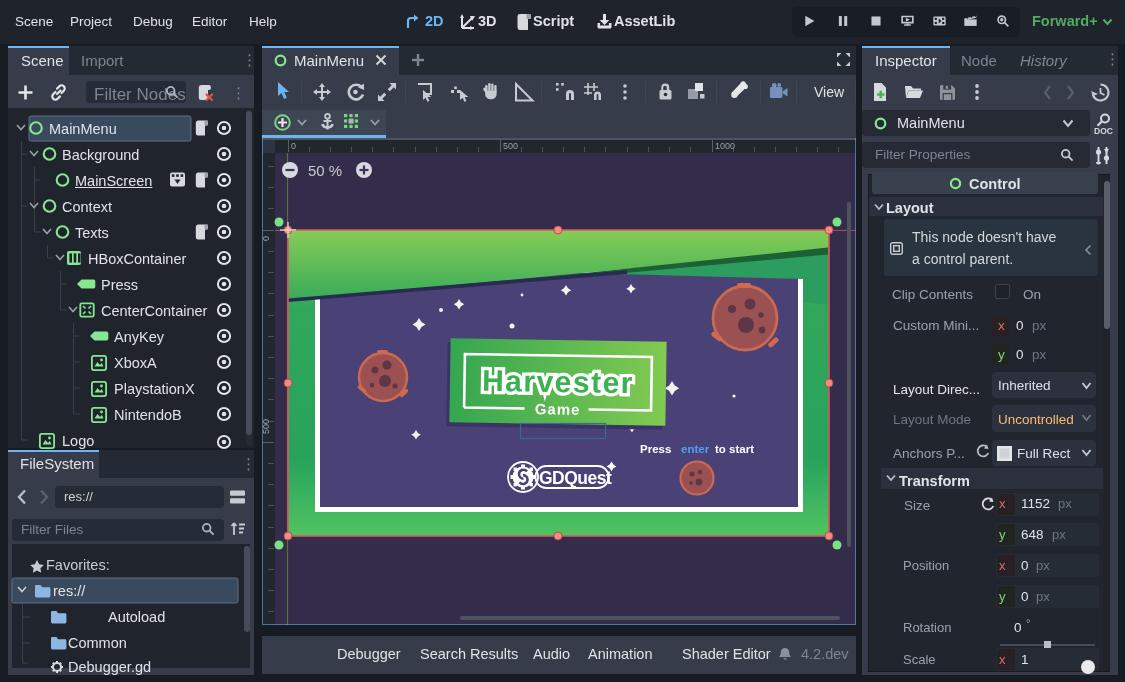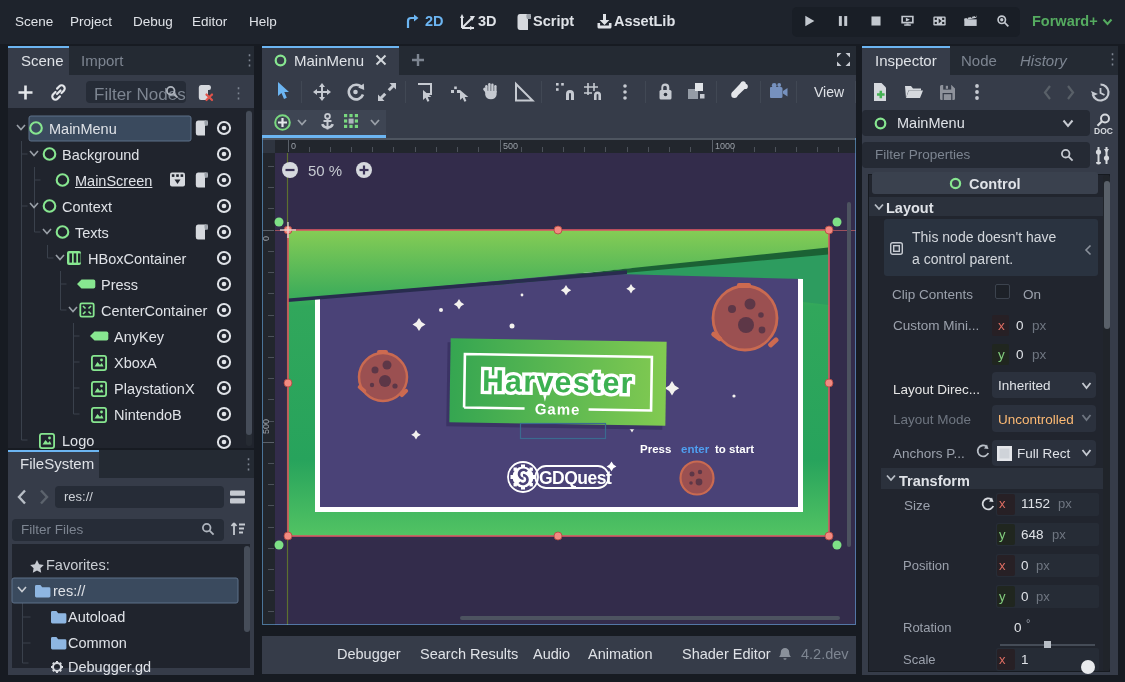--- a/index.html
+++ b/index.html
@@ -382,21 +382,21 @@
     <g transform="translate(38,116)" fill="#d6d9de">
         <circle cx="7" cy="7" r="4" fill="none" stroke="#d6d9de" stroke-width="2"></circle>
         <g stroke="#d6d9de" stroke-width="2">
           <path d="M7 1 V3 M7 11 V13 M1 7 H3 M11 7 H13 M2.8 2.8 L4.2 4.2 M9.8 9.8 L11.2 11.2 M11.2 2.8 L9.8 4.2 M2.8 11.2 L4.2 9.8"></path>
         </g>
       </g>
     <rect x="232" y="2" width="6" height="86" rx="3" fill="#464d59"></rect>
   </svg>
   <div class="txt" style="left:46px;top:557px;color:#c9cdd3;">Favorites:</div>
   <div class="txt" style="left:53px;top:583px;">res://</div>
-  <div class="txt" style="left:68px;top:609px;">Autoload</div>
+  <div class="txt" style="left:68px;top:609px;padding-left:40px;">Autoload</div>
   <div class="txt" style="left:68px;top:635px;">Common</div>
   <div class="txt" style="left:68px;top:659px;">Debugger.gd</div>
 
   <div class="tabstrip" style="left:262px;top:46px;width:594px;height:29px;"></div>
   <div class="seltab" style="left:262px;top:46px;width:137px;height:29px;"></div>
   <svg class="abs" style="left:274px;top:54px;" width="13" height="13" viewBox="0 0 13 13">
       <circle cx="6.5" cy="6.5" r="4.8" stroke="#87e690" stroke-width="2.2" fill="none"></circle>
     </svg>
   <div class="txt" style="left:294px;top:52px;font-size:15px;">MainMenu</div>
   <svg class="abs" style="left:375px;top:54px;" width="12" height="12" viewBox="0 0 12 12">

